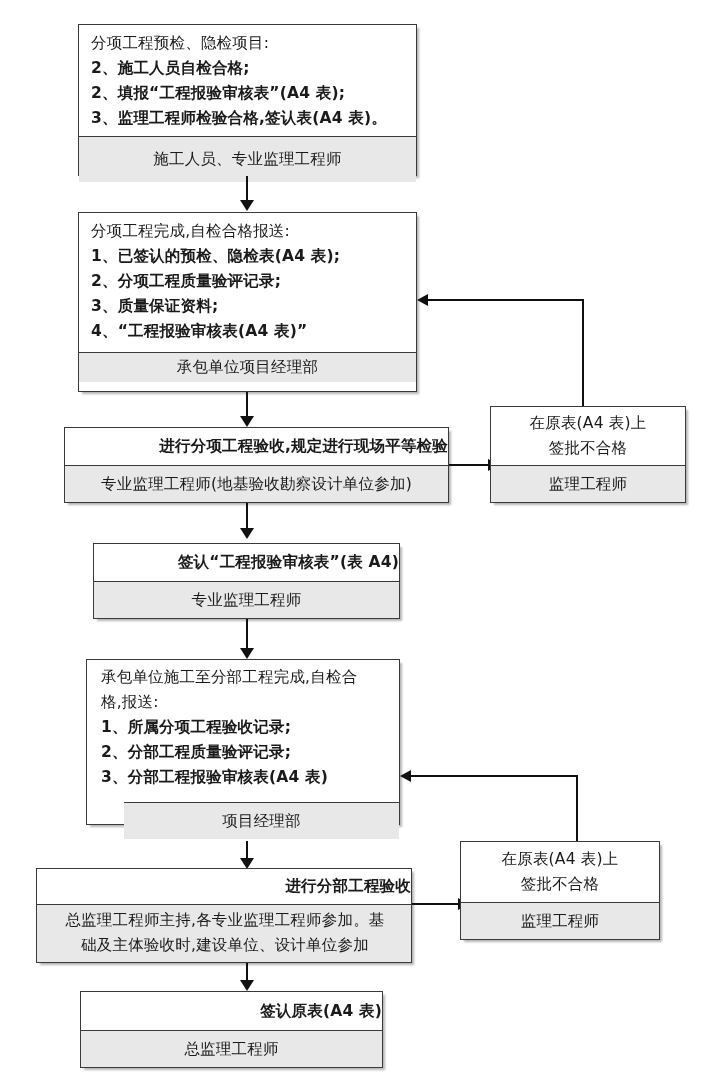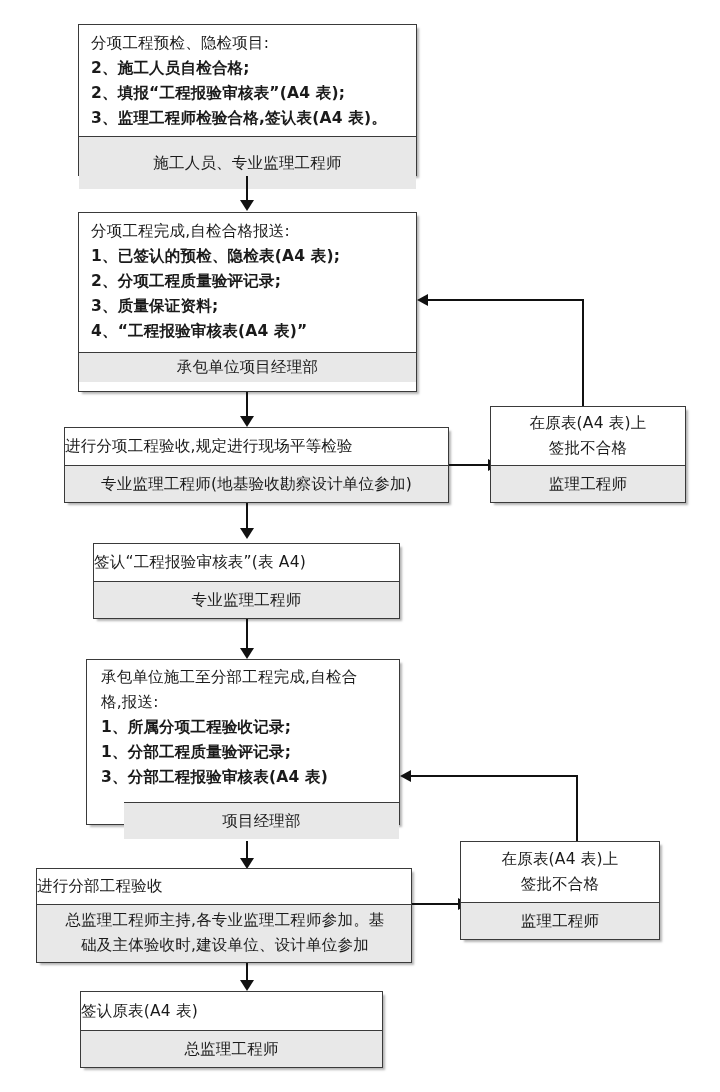--- a/index.html
+++ b/index.html
@@ -44,21 +44,21 @@
     font-size:15.5px;
     line-height:25px;
     white-space:nowrap;
     letter-spacing:.2px;
   }
   .ln.b{font-weight:bold;}
   .role .ln{font-weight:normal;}
   .ctr{text-align:center;}
 
   
-  .body.tight{padding:0;display:flex;align-items:center;justify-content:flex-start;}
+  .body.tight{padding:0;display:flex;align-items:center;justify-content:flex-end;font-weight:bold;}
   .body.pad2{padding:5px 10px 5px 14px;}
 
   
   .line{
     position:absolute;
     background:#111111;
   }
   .vline{width:2px;}
   .hline{height:2px;}
 
@@ -89,21 +89,21 @@
 
 <div id="canvas">
 
   <div class="node" style="left:78px; top:24px; width:339px; height:152px;">
     <div class="body" style="height:111px;">
       <div class="ln">分项工程预检、隐检项目:</div>
       <div class="ln b">2、施工人员自检合格;</div>
       <div class="ln b">2、填报“工程报验审核表”(A4 表);</div>
       <div class="ln b">3、监理工程师检验合格,签认表(A4 表)。</div>
     </div>
-    <div class="role" style="height:53px;">
+    <div class="role" style="height:46px;">
       <div class="ln">施工人员、专业监理工程师</div>
     </div>
   </div>
 
   <div class="line vline" style="left:246px; top:176px; height:30px;"></div>
   <div class="arrow-down" style="left:240px; top:200px;"></div>
 
   <div class="node" style="left:78px; top:212px; width:339px; height:180px;">
     <div class="body" style="height:139px;">
       <div class="ln">分项工程完成,自检合格报送:</div>
@@ -159,21 +159,21 @@
   </div>
 
   <div class="line vline" style="left:246px; top:619px; height:34px;"></div>
   <div class="arrow-down" style="left:240px; top:648px;"></div>
 
   <div class="node" style="left:86px; top:659px; width:314px; height:166px;">
     <div class="body pad2" style="height:142px;">
       <div class="ln">承包单位施工至分部工程完成,自检合</div>
       <div class="ln">格,报送:</div>
       <div class="ln b">1、所属分项工程验收记录;</div>
-      <div class="ln b">1、分部工程质量验评记录;</div>
+      <div class="ln b">2、分部工程质量验评记录;</div>
       <div class="ln b">3、分部工程报验审核表(A4 表)</div>
     </div>
     <div class="role" style="height:37px;margin-left:37px;">
       <div class="ln">项目经理部</div>
     </div>
   </div>
 
   <div class="line vline" style="left:576px; top:775px; height:66px;"></div>
   <div class="line hline" style="left:411px; top:775px; width:167px;"></div>
   <div class="arrow-left" style="left:400px; top:770px;"></div>

